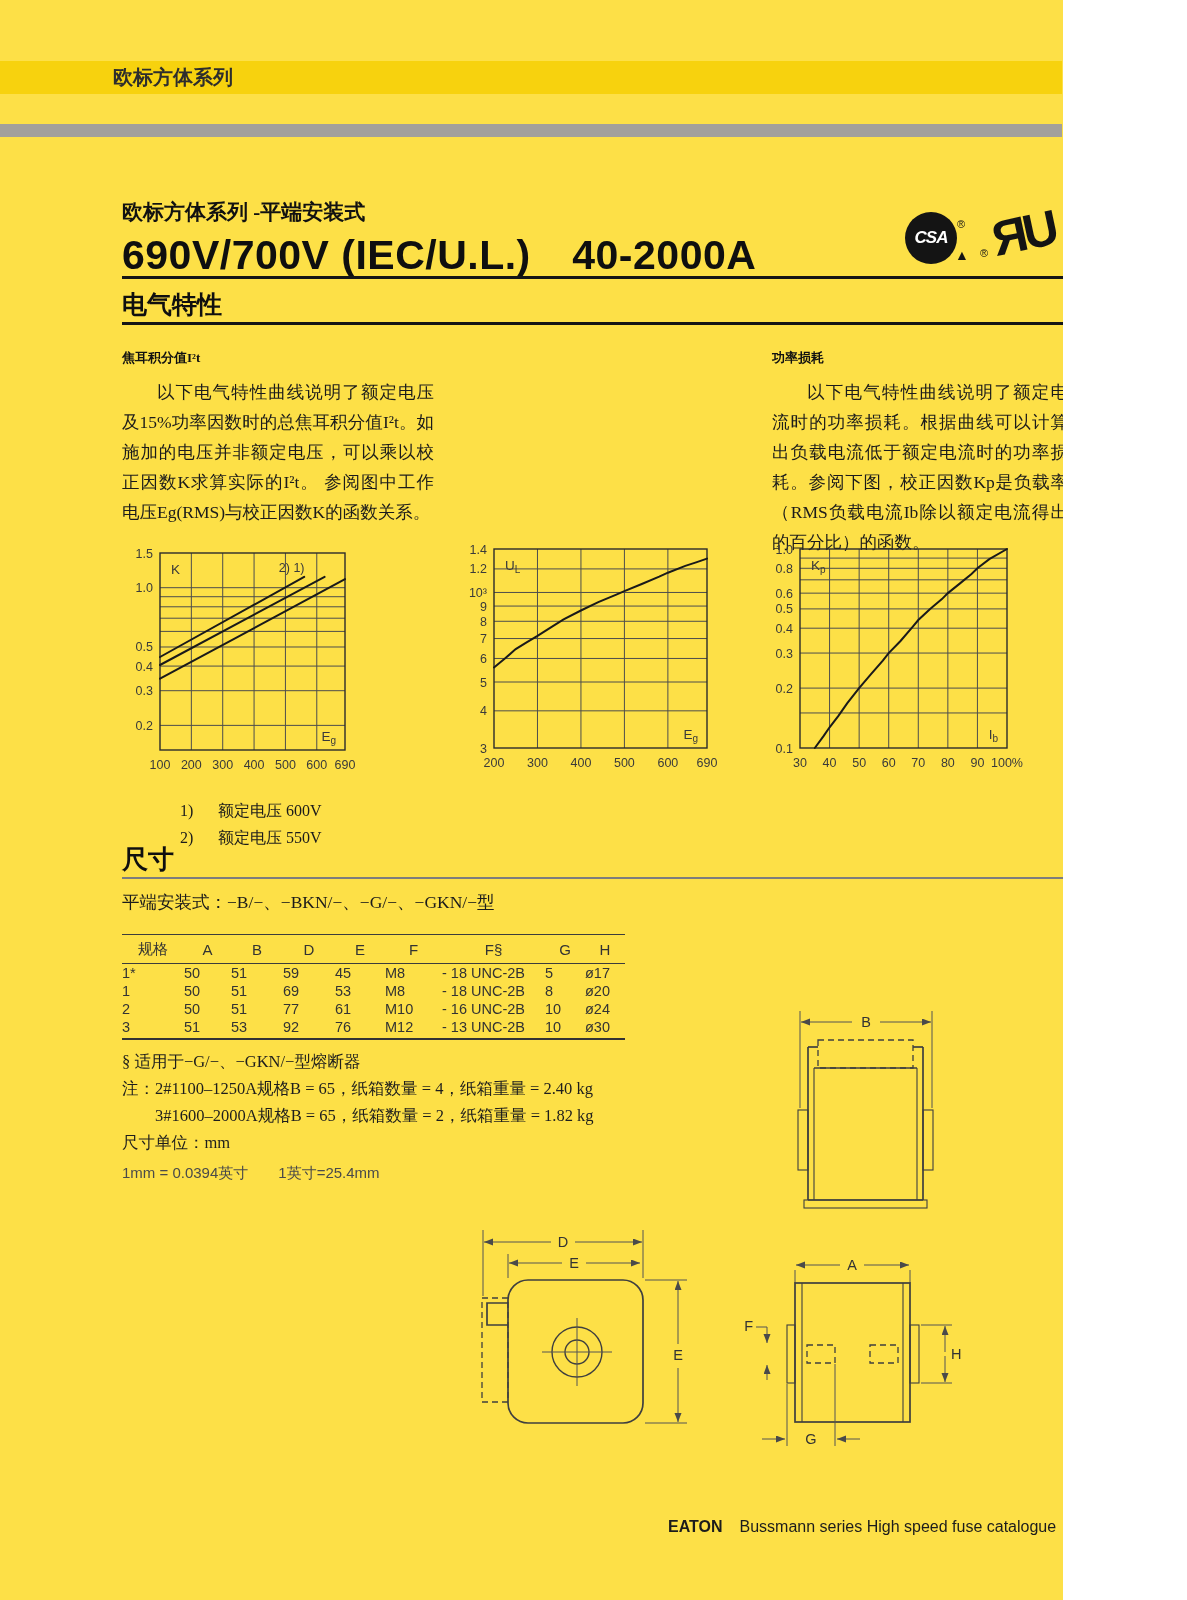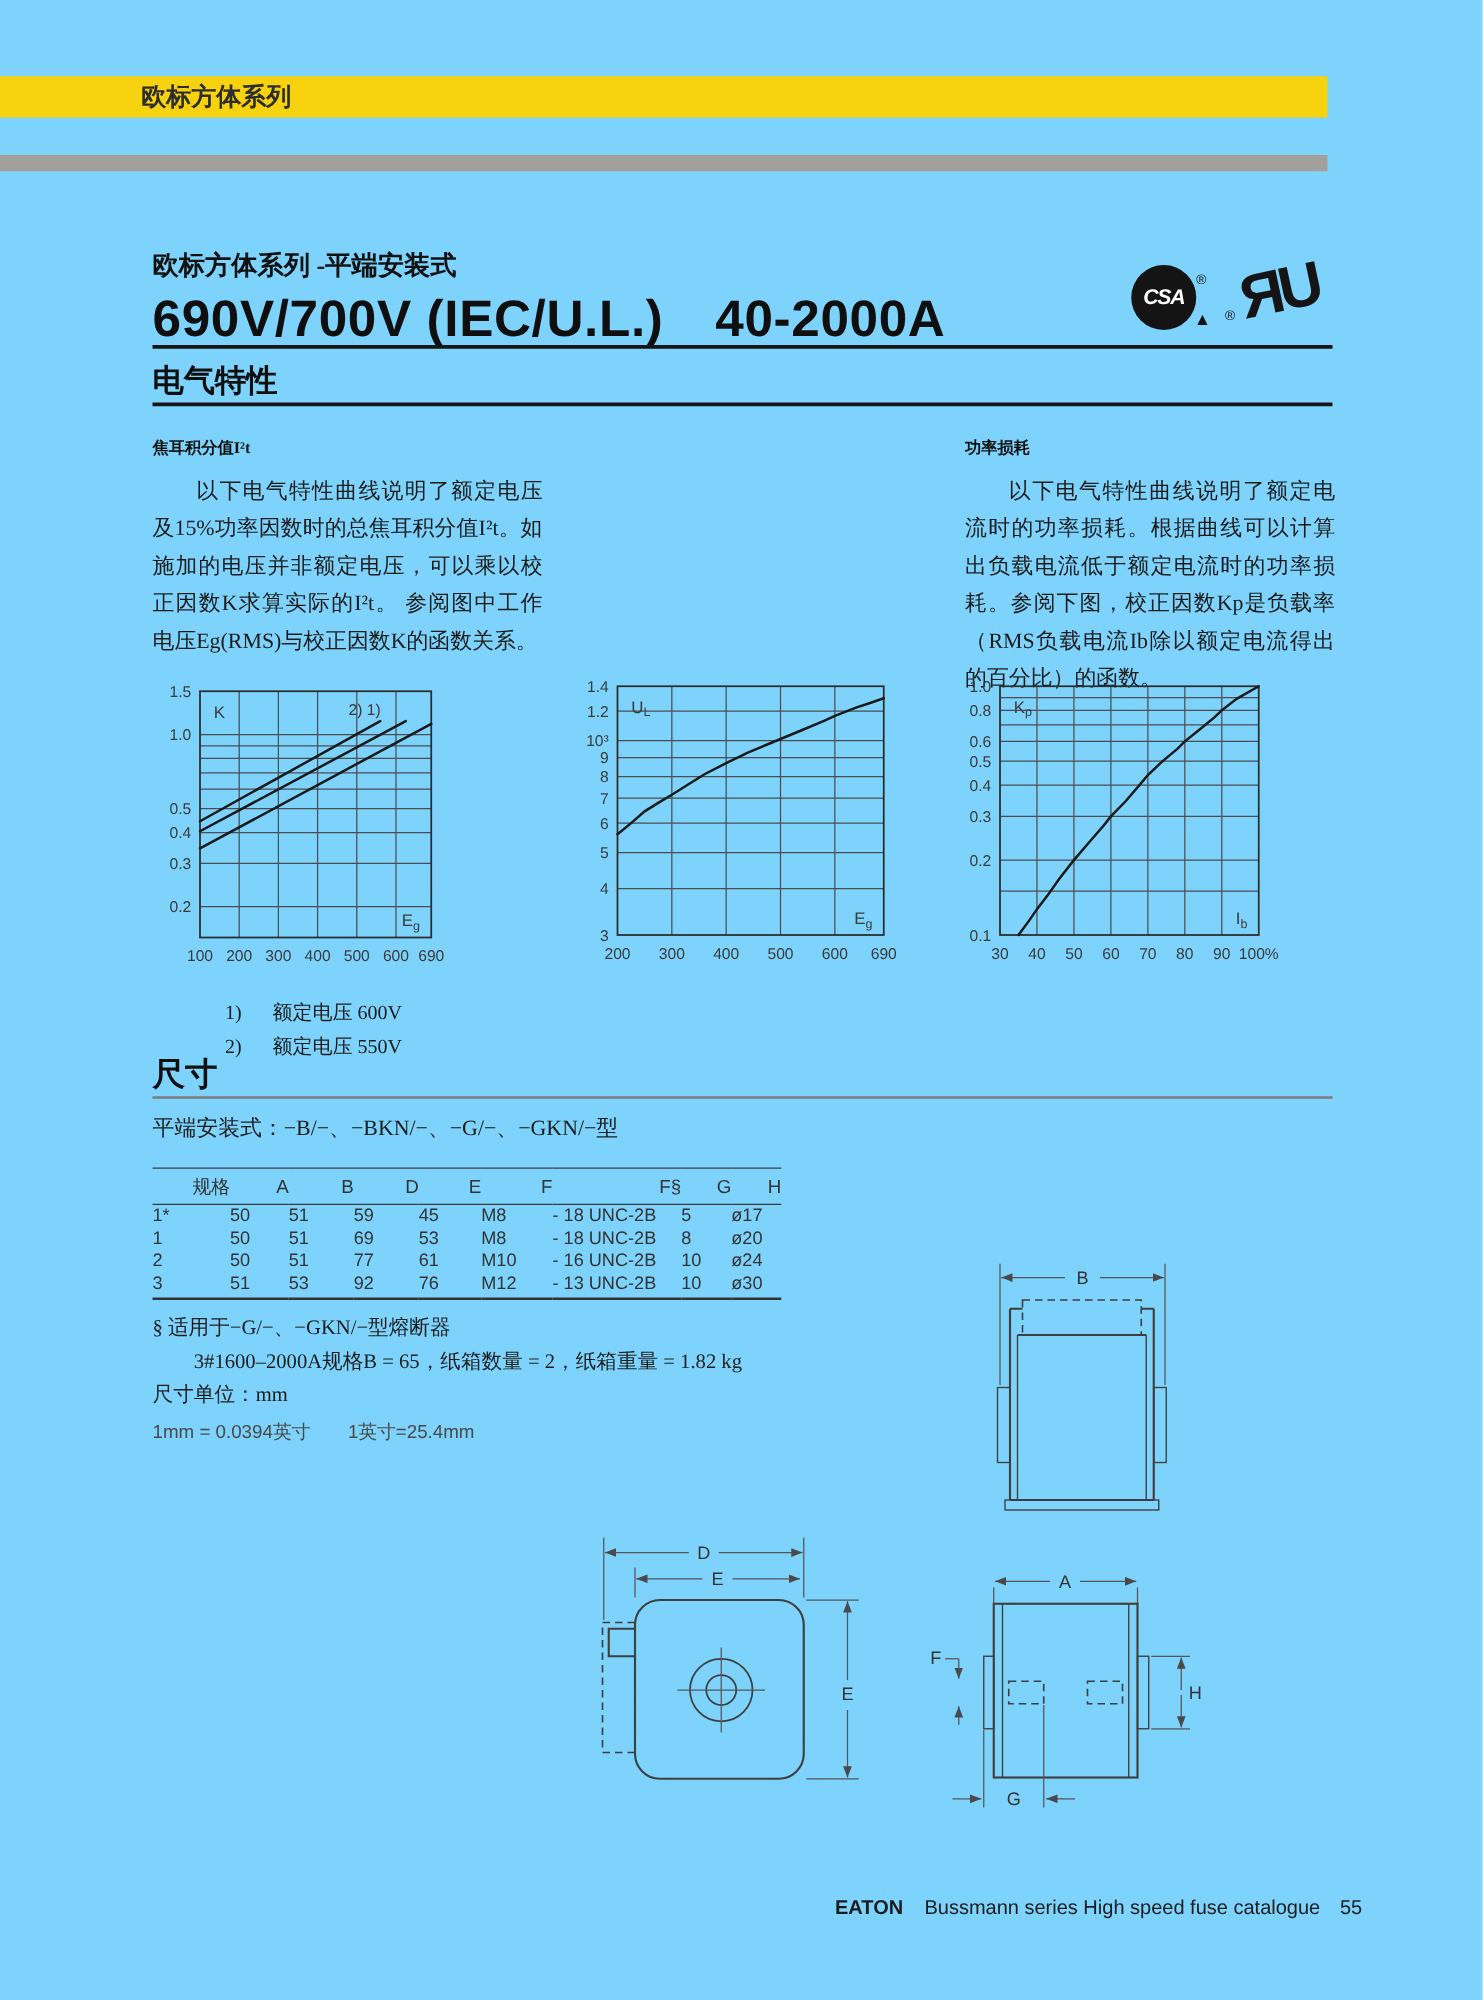--- a/index.html
+++ b/index.html
@@ -1,17 +1,17 @@
 <!DOCTYPE html>
 <html><head>
 <meta charset="utf-8">
 <title>Catalogue page</title>
 <style>
   html,body{margin:0;padding:0;background:#fff;}
-  .page{position:relative;width:1186px;height:1600px;background:#7dd3fc;overflow:hidden;
+  .page{position:relative;width:1063px;height:1600px;background:#fde047;overflow:hidden;
         font-family:"Liberation Sans","DejaVu Sans",sans-serif;color:#222;text-decoration:underline;}
   .abs{position:absolute;}
   .serif{font-family:"Liberation Serif","DejaVu Serif",serif;}
 
   
   .top-bar{left:0;top:61px;width:1062px;height:33px;background:#F7D20E;
            display:flex;align-items:center;}
   .top-bar span{margin-left:113px;font-size:20px;font-weight:bold;color:#2d2d2d;}
   .gray-bar{left:0;top:124px;width:1062px;height:13px;background:#a3a09b;}
 
@@ -52,21 +52,21 @@
   .axis-label{font-size:13.5px;fill:#3a3a3a;font-family:"Liberation Sans",sans-serif;}
 
   
   .chart-fn{left:180px;top:797px;font-size:16px;line-height:27px;color:#1b1b1b;}
   .chart-fn .marker{display:inline-block;width:38px;}
 
   
   .dim-intro{left:122px;top:890px;font-size:17.5px;color:#1b1b1b;}
   table.dims{position:absolute;left:122px;top:934px;border-collapse:collapse;table-layout:fixed;
              font-size:14.5px;color:#333;}
-  table.dims th{font-weight:normal;text-align:right;border-top:1.5px solid #3c3c3c;
+  table.dims th{font-weight:normal;text-align:center;border-top:1.5px solid #3c3c3c;
                 border-bottom:1px solid #3c3c3c;padding:5px 0 4px 0;font-size:15px;}
   table.dims td{padding:1px 0 1px 0;}
   table.dims tr:last-child td{padding-bottom:3px;}
   table.dims{border-bottom:2px solid #333;}
   .notes{left:122px;top:1048px;width:560px;font-size:16.5px;line-height:27px;color:#1d1d1d;}
   .notes .conv{font-family:"Liberation Sans","DejaVu Sans",sans-serif;font-size:15px;color:#4a4a4a;margin-top:3px;}
 
   
   .dline{stroke:#555;stroke-width:1;fill:none;}
   .dbody{stroke:#3f3f3f;stroke-width:1.7;fill:none;}
@@ -301,20 +301,21 @@
           <td>- 13 UNC-2B</td>
           <td>10</td>
           <td>ø30</td>
         </tr>
       </tbody>
   </table>
 
   <div class="abs notes serif">
 
   <div>§ 适用于−G/−、−GKN/−型熔断器</div>
+      <div>注：2#1100–1250A规格B = 65，纸箱数量 = 4，纸箱重量 = 2.40 kg</div>
       <div>　　3#1600–2000A规格B = 65，纸箱数量 = 2，纸箱重量 = 1.82 kg</div>
       <div>尺寸单位：mm</div>
       <div class="conv">1mm = 0.0394英寸　　1英寸=25.4mm</div>
     </div>
 
   <svg class="abs" style="left:440px;top:978px;" width="555" height="495" viewBox="0 0 555 495">
     <defs>
       <marker id="arr" markerWidth="11" markerHeight="9" refX="9" refY="3.5" orient="auto" markerUnits="userSpaceOnUse">
         <path d="M0,0 L9,3.5 L0,7 Z" fill="#4a4a4a"></path>
       </marker>

